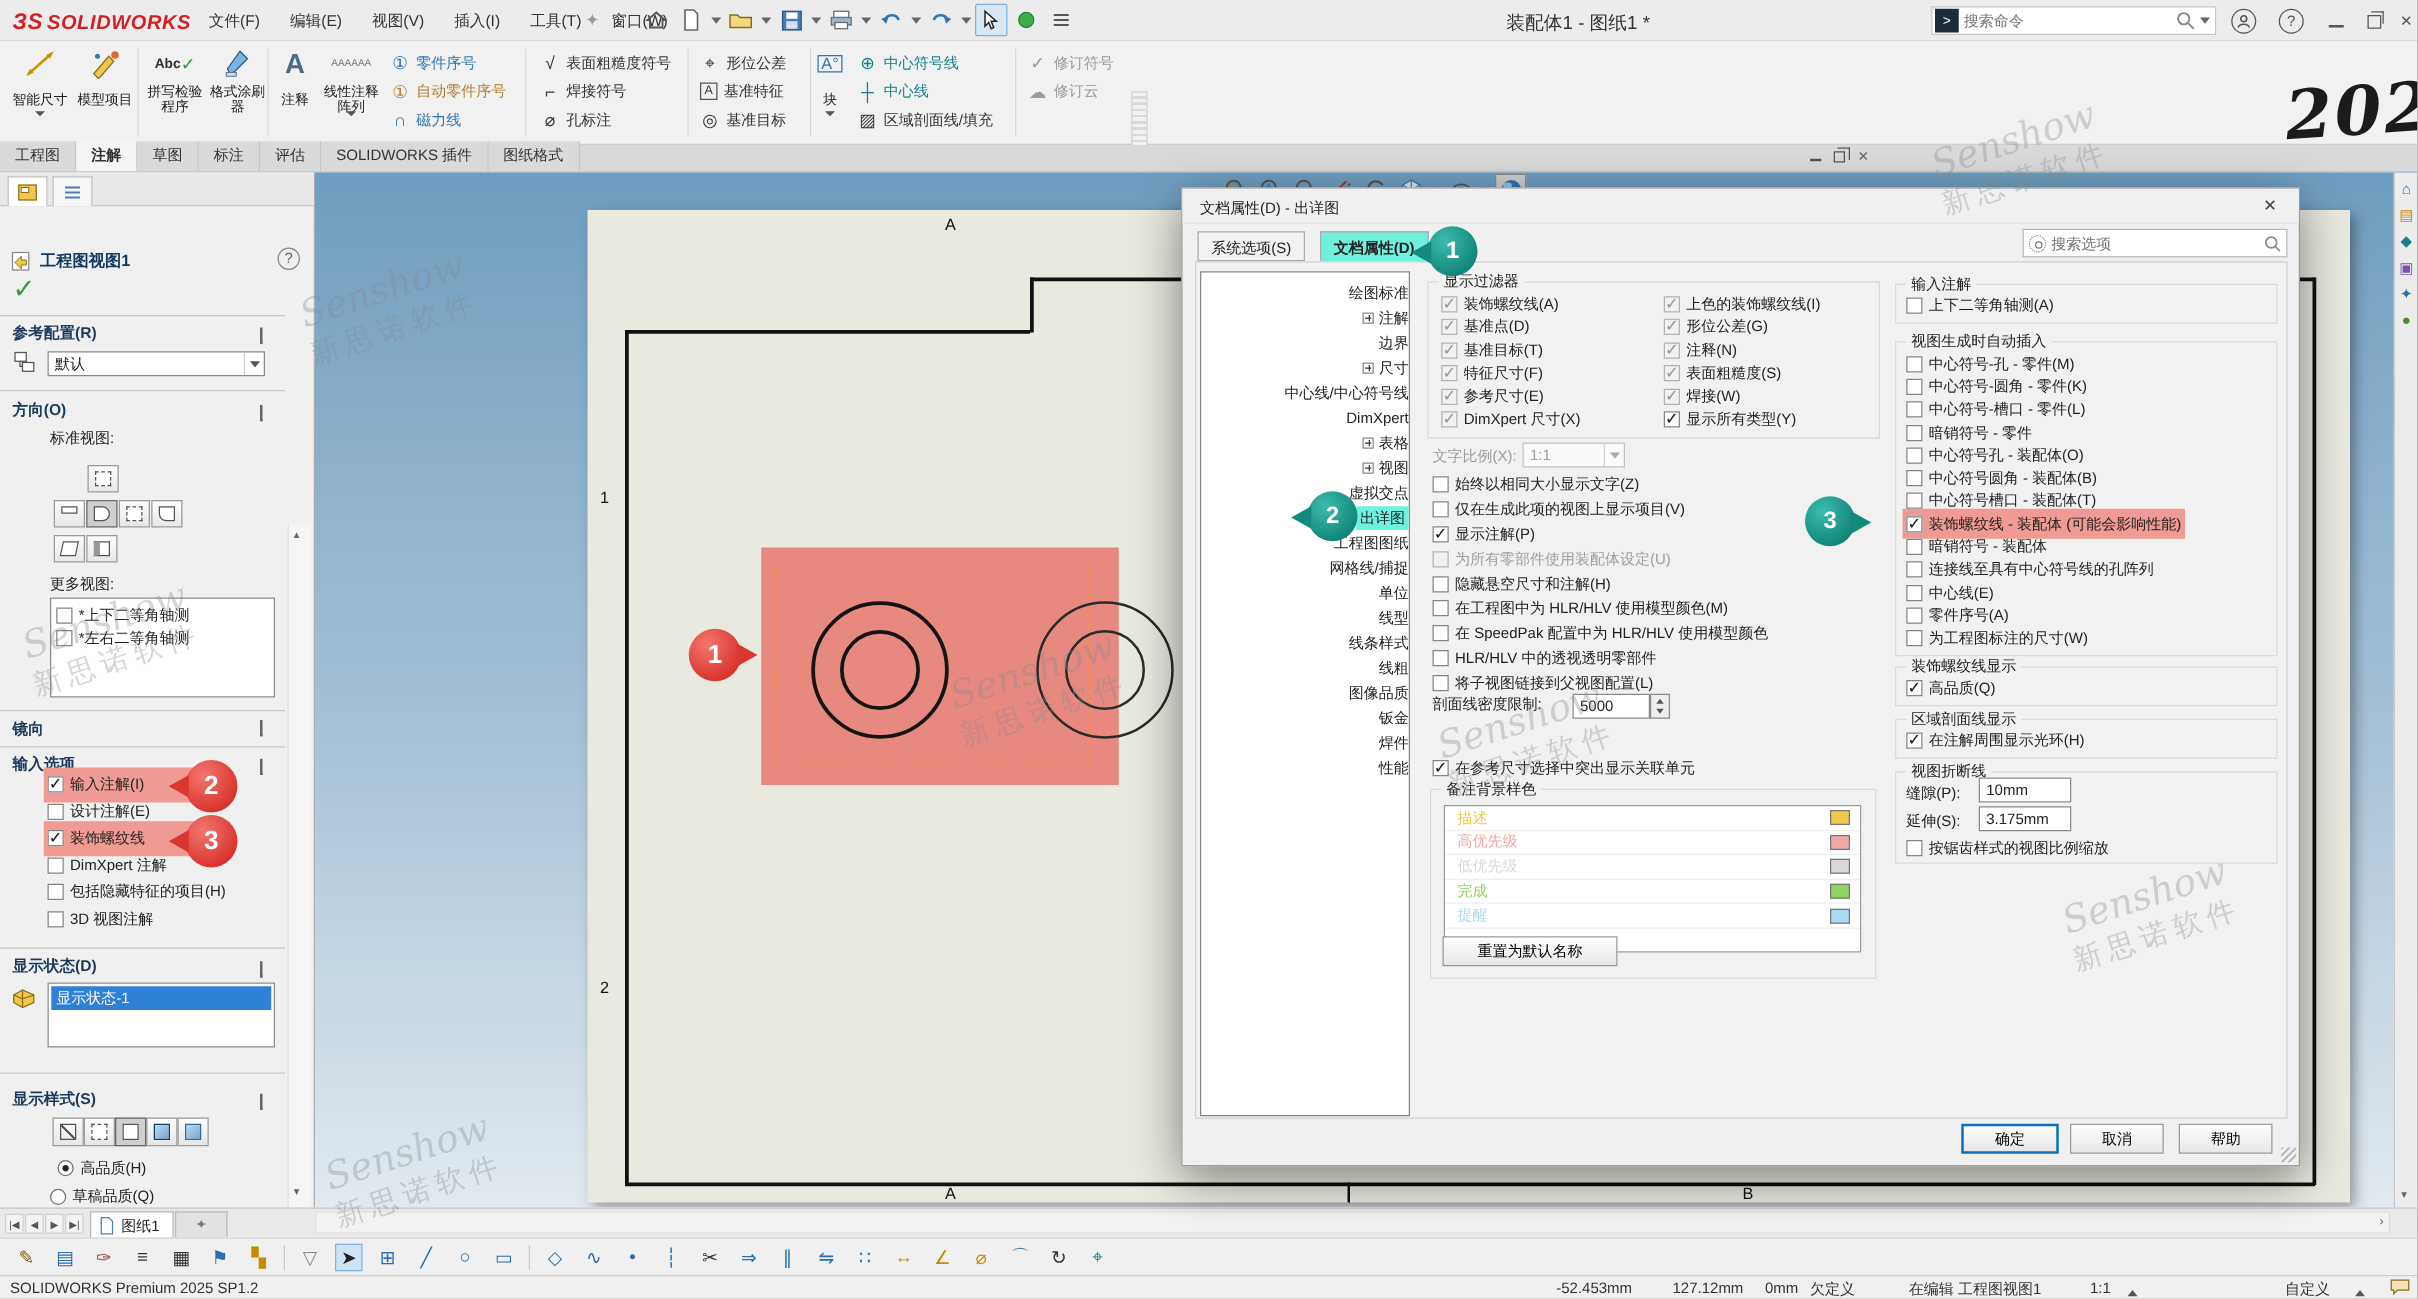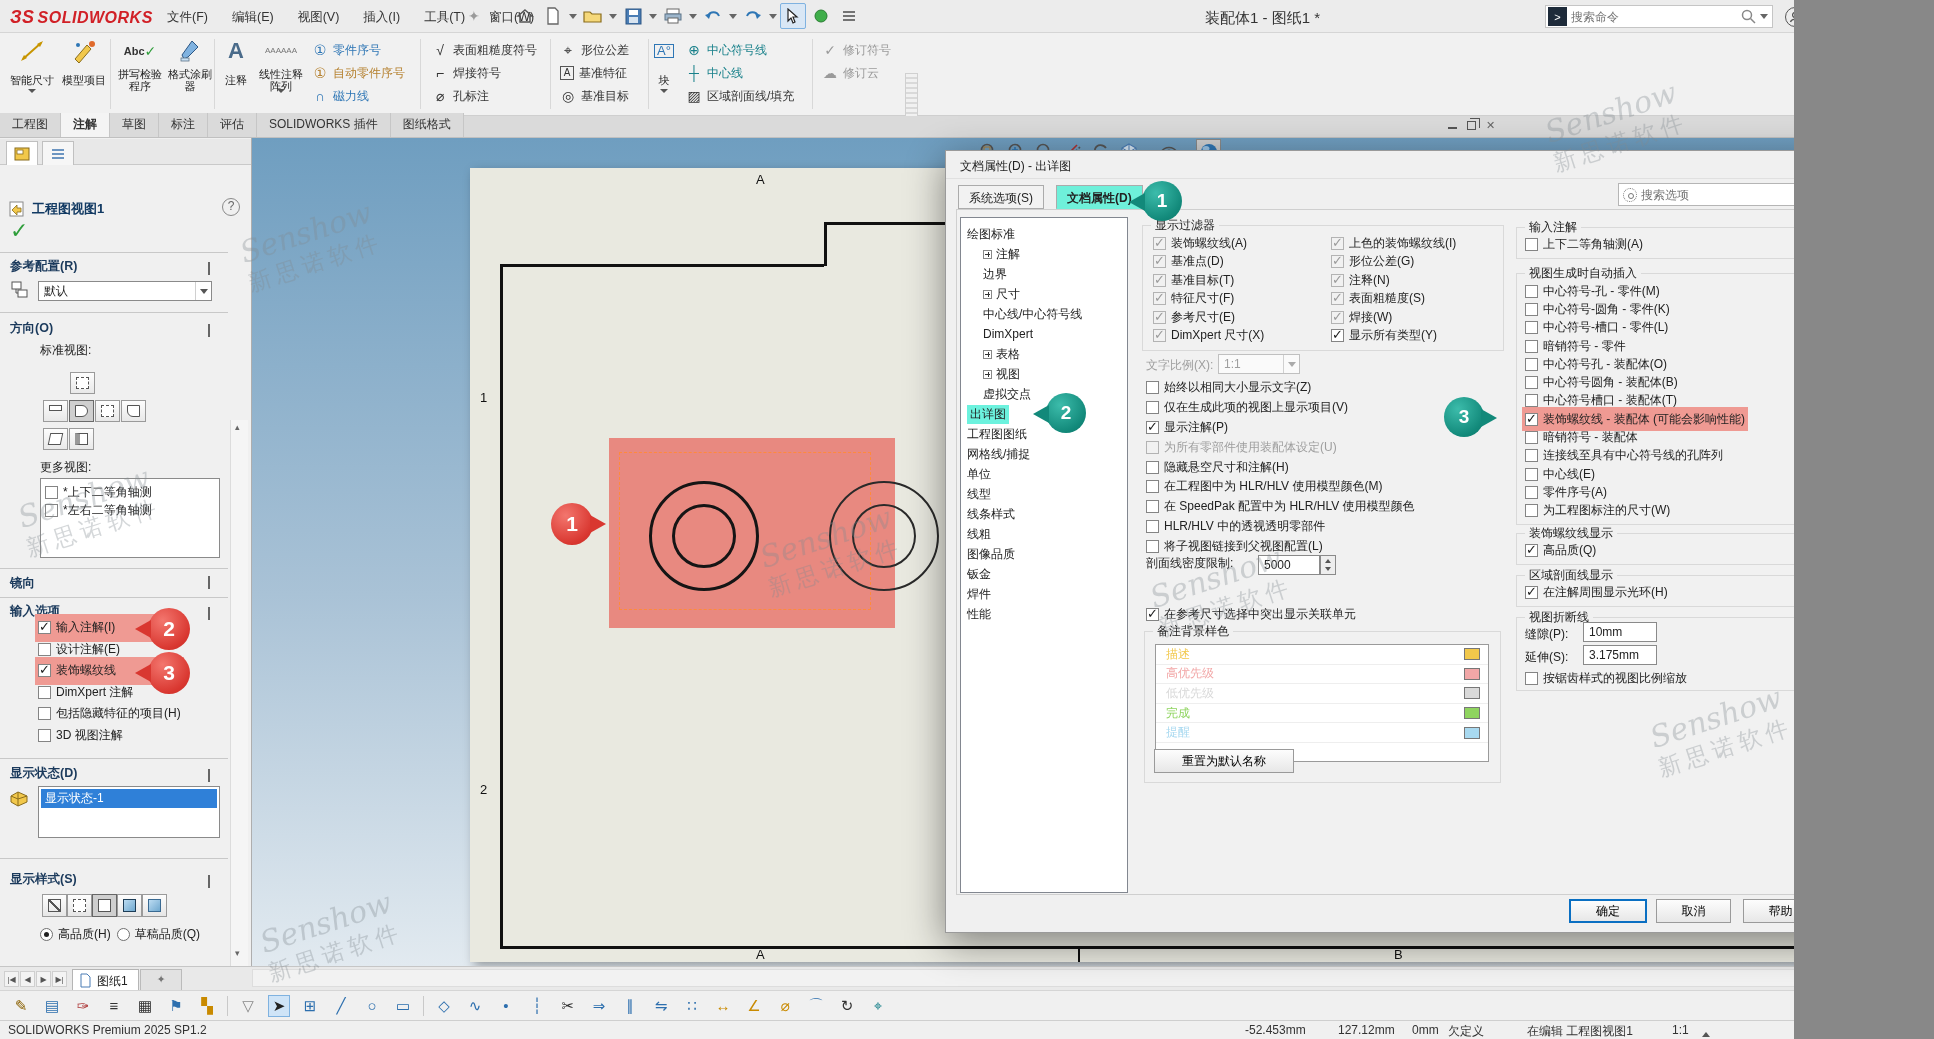--- a/index.html
+++ b/index.html
@@ -1,17 +1,17 @@
 <!DOCTYPE html>
 <html><head>
 <meta charset="utf-8">
 <style>
   * { margin:0; padding:0; box-sizing:border-box; }
   html,body { background:#888; }
-  .screen { position:relative; width:1794px; height:1039px; background:#f0f0f0; overflow:hidden;
+  .screen { position:relative; width:1934px; height:1039px; background:#f0f0f0; overflow:hidden;
             font-family:"Liberation Sans","DejaVu Sans",sans-serif; font-size:12px; color:#222; }
   .abs { position:absolute; }
 
   
   .titlebar { position:absolute; left:0; top:0; width:1934px; height:33px; background:#ececec; border-bottom:1px solid #d5d5d5; }
   .logo { position:absolute; left:10px; top:7px; font-style:italic; font-weight:bold; font-size:16px; color:#d12026; letter-spacing:.5px; }
   .logo .mark { font-size:18px; margin-right:3px; }
   .menubar { position:absolute; left:155px; top:0; height:33px; display:flex; }
   .menu-item { padding:9px 12px; font-size:12.5px; color:#333; cursor:default; }
   .pin-ico { position:absolute; left:468px; top:8px; width:16px; height:16px; color:#9a9a9a; font-size:14px; }
@@ -120,21 +120,21 @@
   .dlg-title .txt { position:absolute; left:14px; top:7px; font-size:12px; color:#222; }
   .dlg-close { position:absolute; right:8px; top:4px; width:30px; height:20px; text-align:center; line-height:20px; color:#444; font-size:13px; }
   .dtab { position:absolute; top:34px; height:24px; padding:4px 10px; font-size:12px; background:#f2f2f2; border:1px solid #ababab; }
   .dtab.active { background:#6ff0da; font-weight:bold; border-bottom-color:#6ff0da; }
   .dlg-page { position:absolute; left:10px; top:58px; width:874px; height:686px; border:1px solid #cfcfcf; background:#f1f1f1; }
   .dsearch { position:absolute; left:672px; top:32px; width:212px; height:23px; background:#fff; border:1px solid #b5b5b5; display:flex; align-items:center; gap:4px; padding:0 4px; }
   .dsearch input { border:0; outline:0; flex:1; font-size:12px; color:#666; font-family:inherit; background:transparent; }
   .gear { width:14px; height:14px; border:1.5px dotted #777; border-radius:50%; position:relative; }
   .gear::after { content:""; position:absolute; left:4px; top:4px; width:4px; height:4px; border:1.5px solid #777; border-radius:50%; }
   .tree { position:absolute; left:14px; top:66px; width:168px; height:676px; background:#fff; border:1px solid #828790; padding:6px 0 0 6px; overflow:hidden; }
-  .titem { height:20px; display:flex; align-items:center; font-size:12px; white-space:nowrap; }
+  .titem { height:20px; display:flex; align-items:center; font-size:12px; white-space:nowrap;justify-content:flex-end; }
   .titem.child { padding-left:16px; }
   .texp { display:none; width:9px; height:9px; border:1px solid #888; background:#fff; margin-right:4px; position:relative; flex:none; }
   .titem.expand .texp { display:inline-block; }
   .texp::before { content:""; position:absolute; left:1px; right:1px; top:3.5px; border-top:1px solid #333; }
   .texp::after { content:""; position:absolute; top:1px; bottom:1px; left:3.5px; border-left:1px solid #333; }
   .titem.hl .tlabel { background:#6cf2de; padding:1px 3px; }
   .grp { position:absolute; border:1px solid #d9d9d9; }
   .grp-label { position:absolute; top:-9px; left:8px; background:#f1f1f1; padding:0 4px; font-size:12px; color:#222; white-space:nowrap; }
   .vlist { display:flex; flex-direction:column; }
   .fieldbox { position:absolute; background:#fff; border:1px solid #8a8a8a; font-size:12px; padding:2px 5px; }
@@ -701,21 +701,21 @@
       <div class="stylebtn sel" style="left:92px;">
           <span class="cube-w"></span>
         </div>
       <div class="stylebtn" style="left:117px;">
           <span class="cube-s" style="border-color:#1d3d57;"></span>
         </div>
       <div class="stylebtn" style="left:142px;">
           <span class="cube-s"></span>
         </div>
     </div>
-    <div class="abs" style="left:40px;top:788px;display:flex;flex-direction:row;gap:6px;align-items:center;">
+    <div class="abs" style="left:40px;top:788px;display:flex;flex-direction:column;gap:6px;align-items:center;">
 
     <div class="radio sel">
           <span class="rd"></span>
           <span>高品质(H)</span>
         </div>
         <div class="radio">
           <span class="rd"></span>
           <span>草稿品质(Q)</span>
         </div>
       </div>

